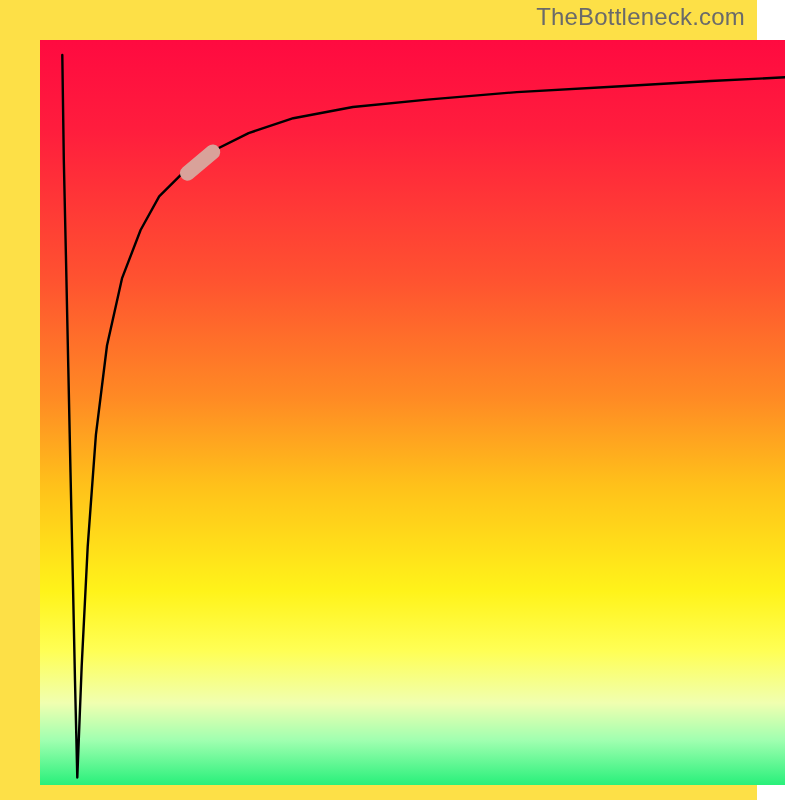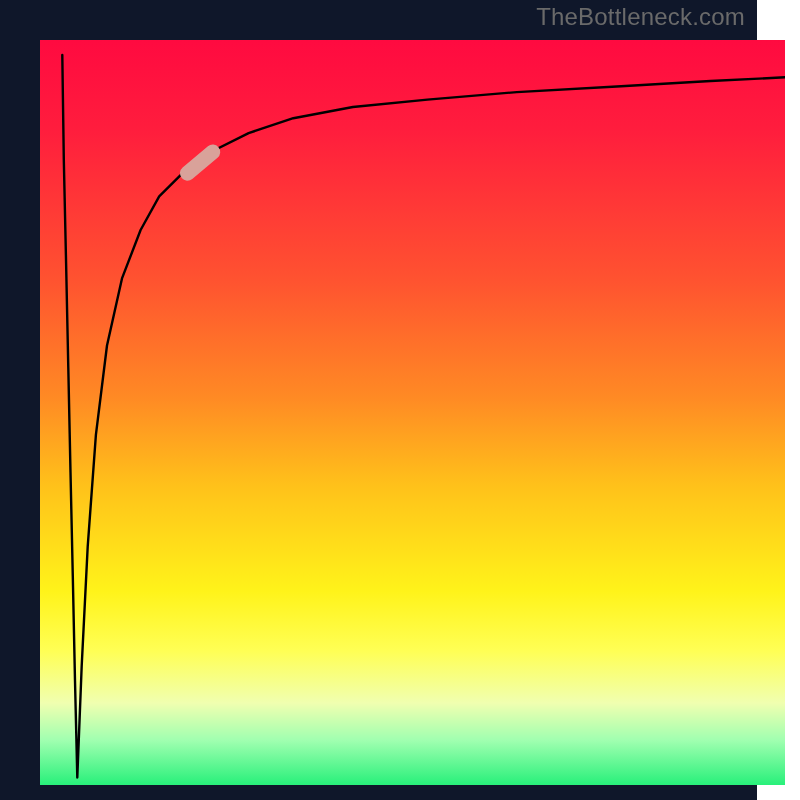--- a/index.html
+++ b/index.html
@@ -8,21 +8,21 @@
     width: 800px;
     height: 800px;
     overflow: hidden;
     background: #ffffff;
     font-family: Arial, Helvetica, sans-serif;
   }
   .frame {
     width: 757px;
     height: 800px;
     position: relative;
-    background: #0f172a;
+    background: #fde047;
   }
   .plot {
     position: absolute;
     left: 40px;
     top: 40px;
     width: 745px;
     height: 745px;
     overflow: hidden;
     
     background: linear-gradient(to bottom,

